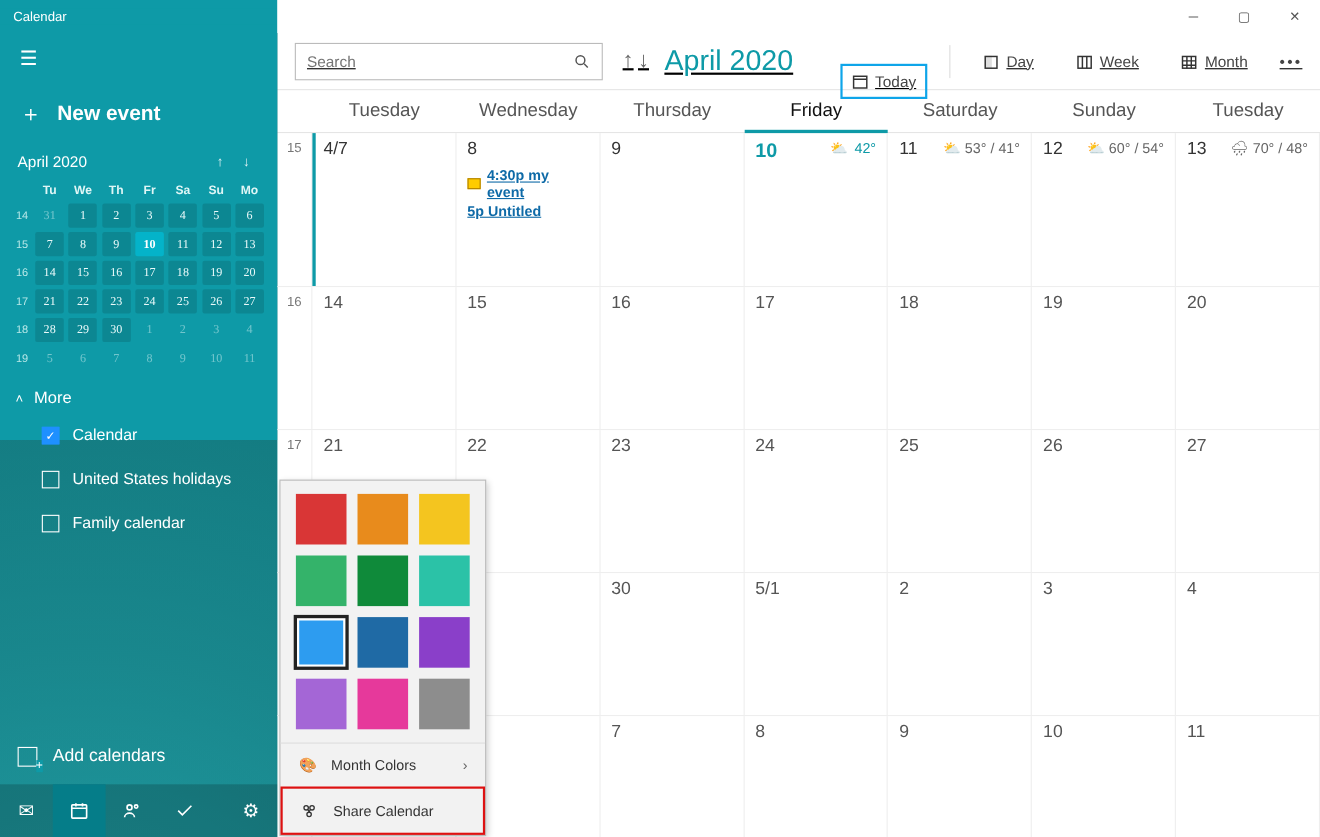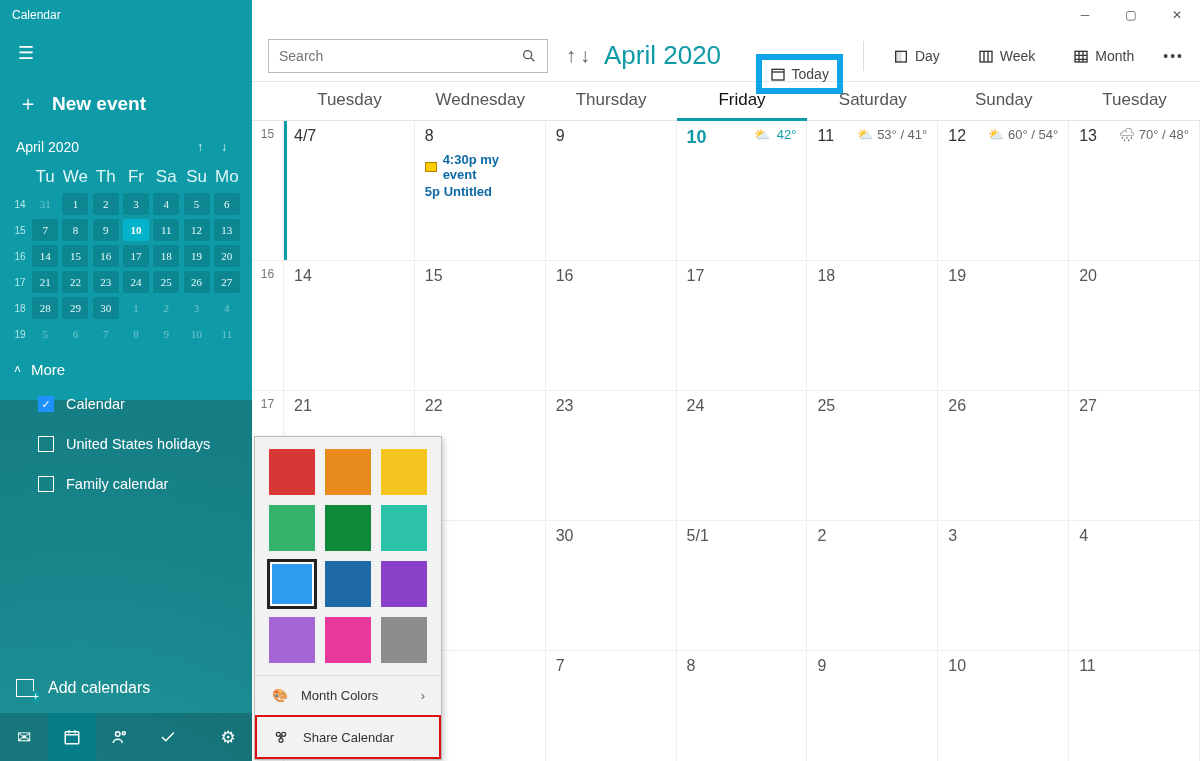--- a/index.html
+++ b/index.html
@@ -21,21 +21,21 @@
   .sidebar > *:not(.bgimg){position:relative;}
   .ham { padding: 12px 18px; font-size: 18px; }
   .newevent { display:flex; align-items:center; gap:14px; padding: 14px 18px 18px; font-size: 19px; font-weight:600;}
   .newevent .plus{font-size:20px; font-weight:300;}
 
   .minical { padding: 0 10px; font-size:12px;}
   .minical-head{display:flex; align-items:center; padding:4px 6px 8px;}
   .minical-head .mlabel{flex:1; font-size:14px;}
   .minical-head .arrow{width:24px; text-align:center; opacity:.9;}
   .minical table{width:100%; border-collapse:collapse; text-align:center;}
-  .minical th{font-weight:400; color:#dff6f6; padding:4px 0; font-size:17px;}
+  .minical th{font-weight:700; color:#dff6f6; padding:4px 0; font-size:11px;}
   .minical td{padding:0; font-size:11px; height:26px; color:#eafafa;}
   .minical td.wk{color:#b8e8e8; width:20px; font-size:10px;}
   .minical td .d{display:inline-block; width:26px; height:22px; line-height:22px; border-radius:2px;font-family:Liberation Serif, serif;}
   .minical td.other .d{opacity:.45;}
   .minical td.inmonth .d{background:rgba(0,0,0,.12);}
   .minical td.sel .d{background:#04b3c9; color:#fff; font-weight:600;}
 
   .section{padding:14px 14px 4px; display:flex; align-items:center; gap:10px; font-size:15px;}
   .section .chev{font-size:12px;}
   .cal-list{padding:2px 0 6px 32px;}
@@ -46,49 +46,49 @@
   .addcal .caladd{width:18px;height:18px;border:1.5px solid #fff; position:relative;}
   .addcal .caladd::after{content:"+"; position:absolute; right:-6px; bottom:-6px; background:#0e9aa7; font-size:11px; line-height:1;}
 
   .bottombar{height:48px; background:rgba(0,0,0,.18); display:flex; align-items:center;}
   .bottombar .bb{flex:0 0 auto; width:48px; height:48px; display:flex;align-items:center;justify-content:center; font-size:17px;}
   .bottombar .bb.active{background:#057d89;}
   .bottombar .spacer{flex:1;}
 
   
   .main{flex:1; display:flex; flex-direction:column; min-width:0;}
-  .toolbar{height:52px; display:flex; align-items:center; gap:10px; padding:0 16px; border-bottom:1px solid #e5e5e5;}
+  .toolbar{height:52px; display:flex; align-items:center; gap:10px; padding:0 16px; border-bottom:1px solid #e5e5e5;text-decoration:underline;}
   .search{width:280px; height:34px; border:1px solid #bbb; display:flex; align-items:center; padding:0 10px; color:#888; font-size:14px; gap:8px;}
   .search input{flex:1; border:none; outline:none; font-size:14px; color:#333; background:transparent;}
   .t-arrows{display:flex; gap:4px; margin-left:8px; color:#666; font-size:20px;}
   .t-month{color:#0e9aa7; font-size:26px; font-weight:400; margin-left:4px;}
   .tool-right{margin-left:auto; display:flex; align-items:center; gap:20px; color:#444; font-size:14px;}
   .tool-right .btn{display:flex; align-items:center; gap:6px; padding:6px 8px; border:1px solid transparent;}
-  .tool-right .btn.today{border:6px solid #0ea5e9;margin-top:37px;}
+  .tool-right .btn.today{border:2px solid #0ea5e9;margin-top:37px;}
   .tool-right .sep{width:1px; height:30px; background:#ddd;}
   .dots{letter-spacing:2px;}
 
   .dayheads{display:grid; grid-template-columns: 32px repeat(7,1fr); font-size:17px; color:#555; border-bottom:1px solid #e5e5e5;}
   .dayheads div{padding:8px 12px;}
   .dayheads .fri{border-bottom:3px solid #0e9aa7; color:#111; margin-bottom:-1px; text-align:center;}
   .dayheads div:not(:first-child):not(.fri){text-align:center;}
 
   .grid{flex:1; display:grid; grid-template-rows: 140px 130px 130px 130px 130px; overflow:hidden; position:relative;}
   .wkrow{display:grid; grid-template-columns:32px repeat(7,1fr); border-bottom:1px solid #eee;}
   .wkno{font-size:12px; color:#777; padding:6px 0 0; text-align:center; border-right:1px solid #eee;}
   .cell{border-right:1px solid #eee; padding:6px 10px; font-size:14px; color:#666; position:relative;}
   .cell .dn{color:#555; font-size:16px;margin-top:26px;}
   .cell.first .dn{color:#333;}
   .cell.today{}
   .cell.today .dn{color:#0e9aa7; font-weight:700; font-size:18px;}
   .wkrow.first{position:relative;}
   .wkrow.first::before{content:""; position:absolute; left:32px; top:0; bottom:0; width:3px; background:#0e9aa7;}
   .weather{display:inline-flex; align-items:center; gap:6px; font-size:13px; color:#666; float:right;}
   .weather .t1{color:#0e9aa7;}
-  .evts{margin-top:6px; font-size:13px; color:#0e6aa7; font-weight:600;}
+  .evts{margin-top:6px; font-size:13px; color:#0e6aa7; font-weight:600;text-decoration:underline;}
   .evts .e{display:flex; align-items:center; gap:6px; padding:1px 0;}
   .evts .chip{width:12px;height:10px;background:#ffcc00;border:1px solid #b08000;}
 
   
   .ctx{position:absolute; left:254px; top:436px; width:188px; background:#f2f2f2; border:1px solid #bbb; box-shadow:2px 2px 6px rgba(0,0,0,.2); padding:12px 12px 0; z-index:10;}
   .swatches{display:grid; grid-template-columns:repeat(3,46px); gap:10px; justify-content:center;}
   .sw{width:46px;height:46px;}
   .sw.sel{outline:3px solid #222; outline-offset:-1px; box-shadow:inset 0 0 0 3px #fff;}
   .ctx .mi{display:flex; align-items:center; gap:12px; padding:12px 6px; font-size:13px; color:#333; border-top:1px solid #ddd; margin:12px -12px 0; padding-left:16px; position:relative;}
   .ctx .mi:last-child{border-top:1px solid #ddd;}

